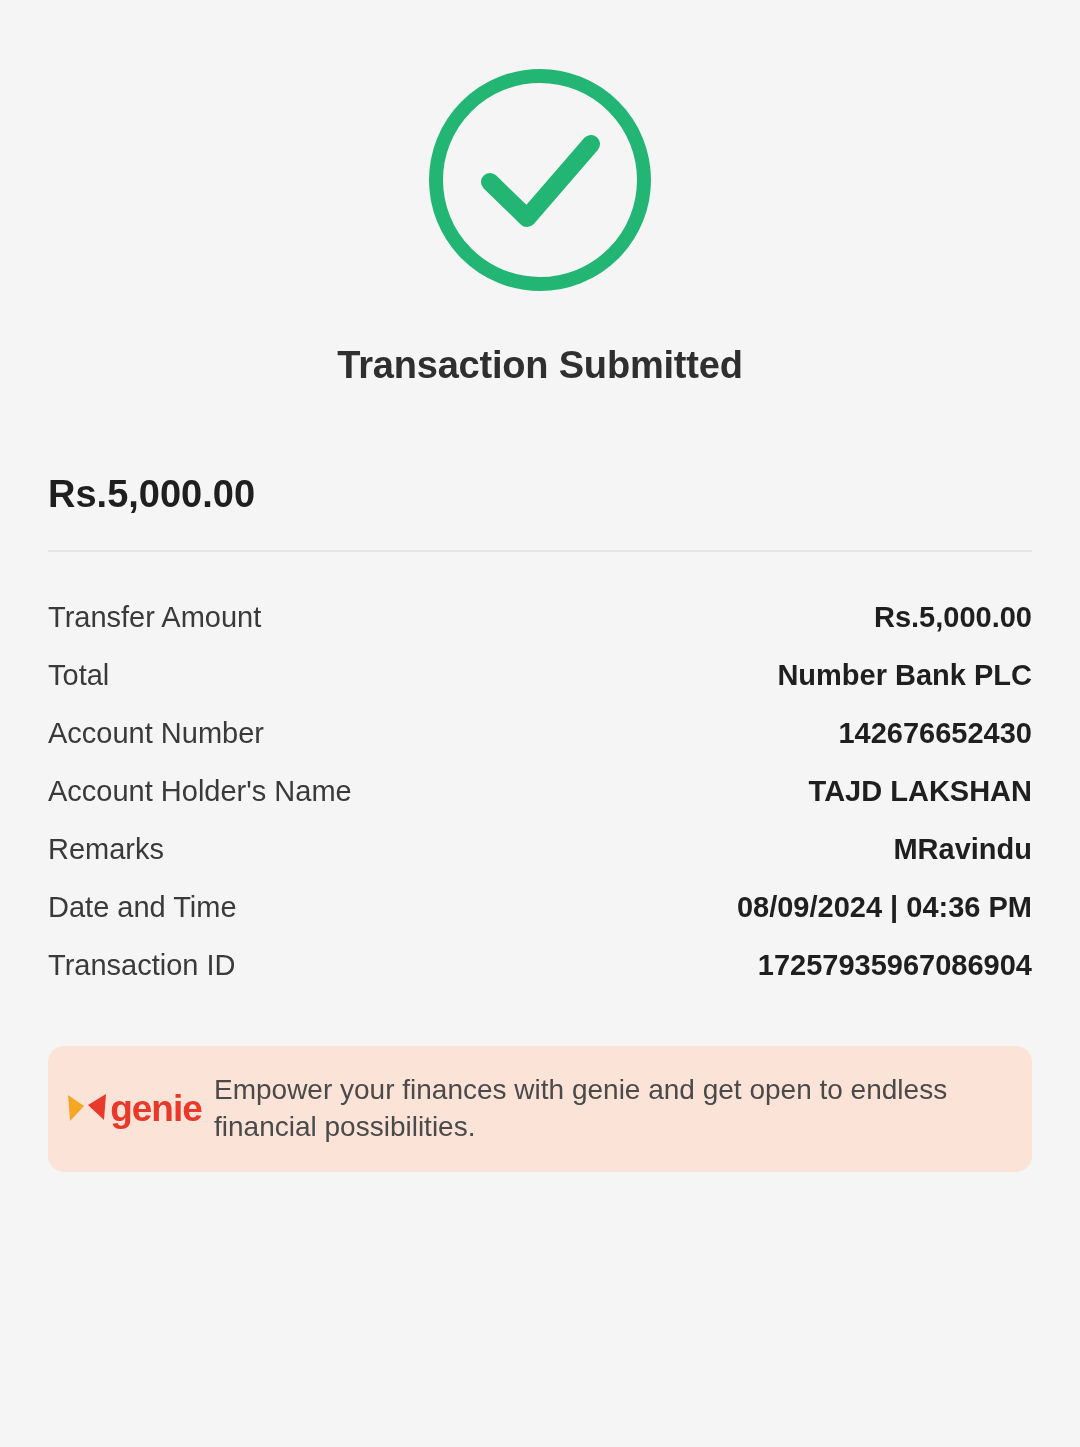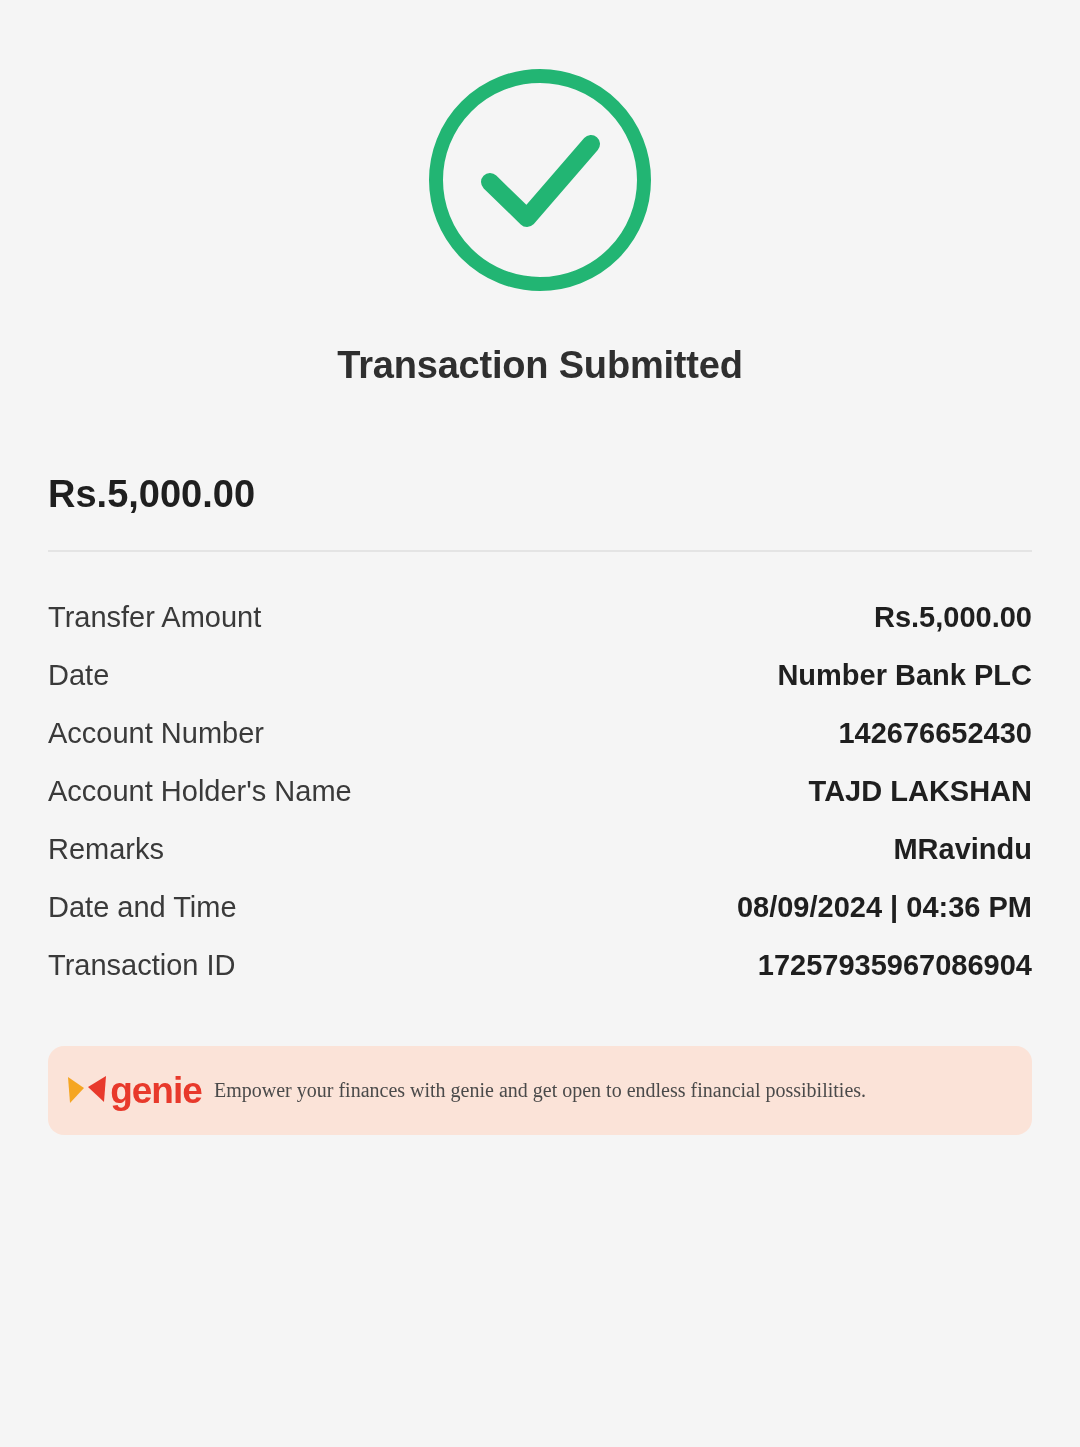--- a/index.html
+++ b/index.html
@@ -113,24 +113,23 @@
     margin-bottom: 2px;
   }
   .promo-logo .wordmark {
     font-size: 37px;
     font-weight: bold;
     color: #e8392b;
     letter-spacing: -1px;
     line-height: 1;
   }
   .promo-text {
-    font-size: 20px;
+    font-size: 28px;
     line-height: 1.32;
     color: #4a4a4a;
-    font-family: Liberation Serif, serif;
   }
 </style>
 </head>
 <body>
 
 <div class="screen">
 
   <div class="status-icon-wrap">
     <svg width="228" height="228" viewBox="0 0 228 228" aria-hidden="true">
       <circle cx="114" cy="114" r="104" fill="none" stroke="#22b573" stroke-width="14"></circle>
@@ -143,21 +142,21 @@
   <div class="totals">
     <div class="value">Rs.5,000.00</div>
   </div>
 
   <div class="details">
     <div class="row">
       <div class="label">Transfer Amount</div>
       <div class="value">Rs.5,000.00</div>
     </div>
     <div class="row">
-      <div class="label">Date</div>
+      <div class="label">Total</div>
       <div class="value">Number Bank PLC</div>
     </div>
     <div class="row">
       <div class="label">Account Number</div>
       <div class="value">142676652430</div>
     </div>
     <div class="row">
       <div class="label">Account Holder's Name</div>
       <div class="value">TAJD LAKSHAN</div>
     </div>

